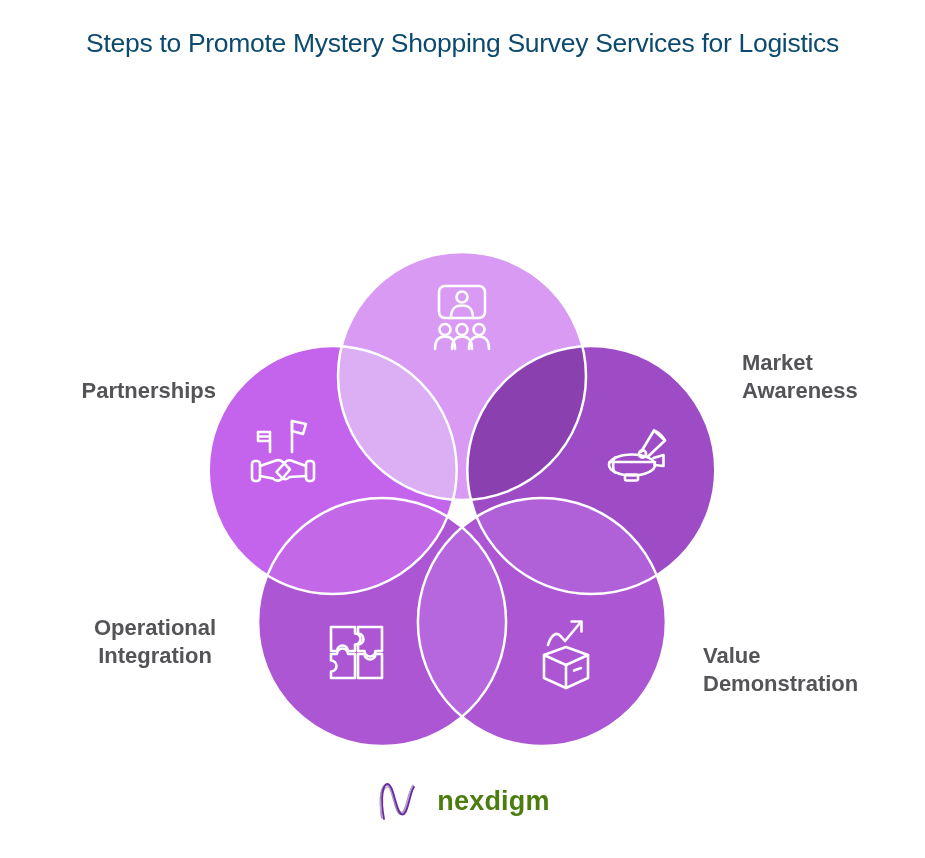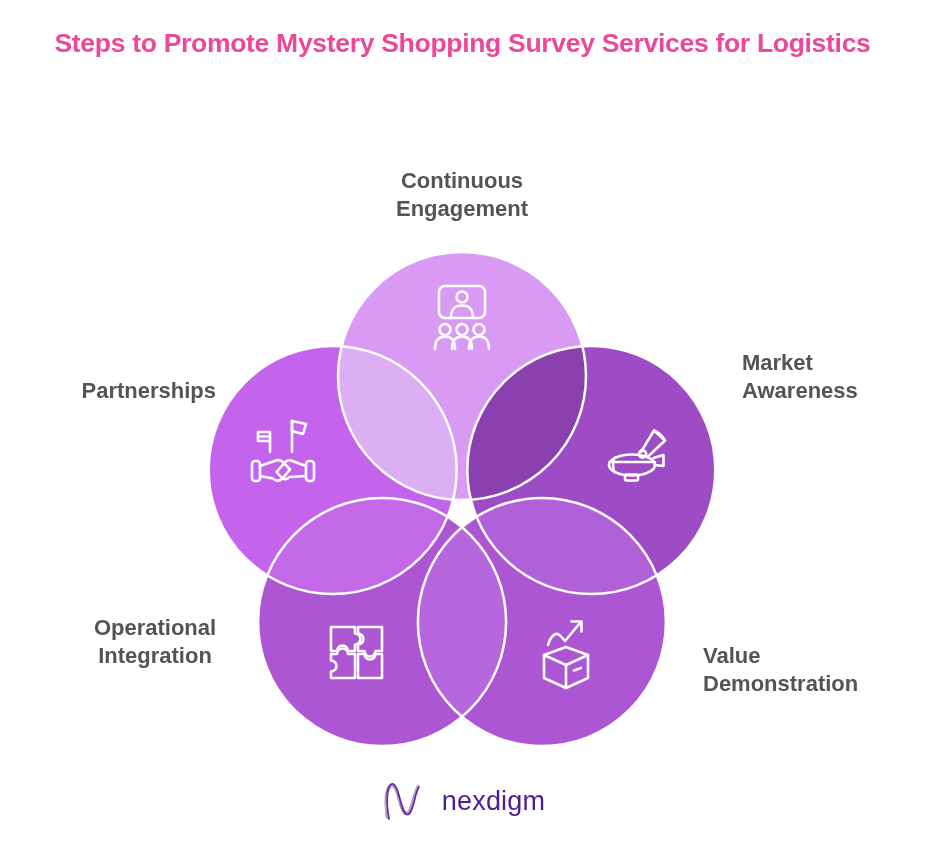--- a/index.html
+++ b/index.html
@@ -1,30 +1,30 @@
 <!DOCTYPE html>
 <html><head>
 <meta charset="utf-8">
 <style>
   html,body{margin:0;padding:0;background:#ffffff;}
   body{width:925px;height:858px;position:relative;overflow:hidden;
        font-family:"Liberation Sans","DejaVu Sans",sans-serif;}
   .stage{position:absolute;inset:0;}
   .title{position:absolute;top:28px;left:0;width:925px;text-align:center;
-         font-size:26.5px;font-weight:700;letter-spacing:-0.3px;color:#ec4899;}
+         font-size:26.5px;font-weight:400;letter-spacing:-0.3px;color:#0c4a6e;}
   .step-label{position:absolute;font-size:22px;font-weight:700;line-height:28px;color:#545458;}
   .lbl-engagement{left:357px;top:167px;width:210px;text-align:center;}
   .lbl-market{left:742px;top:349px;width:130px;text-align:left;}
   .lbl-value{left:703px;top:614px;width:180px;text-align:left;margin-top:28px;}
   .lbl-operational{left:85px;top:614px;width:140px;text-align:center;}
   .lbl-partnerships{left:46px;top:377px;width:170px;text-align:right;}
   svg.flower{position:absolute;left:0;top:0;}
   .logo{position:absolute;left:0;top:777px;width:925px;display:flex;
         align-items:center;justify-content:center;gap:7px;}
-  .logo-text{font-size:27px;font-weight:400;color:#4c1d95;letter-spacing:0.2px;margin-left:11px;}
+  .logo-text{font-size:27px;font-weight:700;color:#4d7c0f;letter-spacing:0.2px;margin-left:11px;}
 </style>
 </head>
 <body>
 
 <div class="stage">
 
   <div class="title">Steps to Promote Mystery Shopping Survey Services for Logistics</div>
 
   <svg class="flower" width="925" height="858" viewBox="0 0 925 858">
     <defs>
@@ -112,21 +112,20 @@
         <path d="M49,40 V9"></path>
         <path d="M49,9 L63,12 L60,22 L49,19 Z"></path>
         <rect x="9" y="49" width="8" height="20" rx="3"></rect>
         <rect x="63" y="49" width="8" height="20" rx="3"></rect>
         <path d="M17,54 L33,48.5 C36,47.5 38.5,48.5 40.5,50.5 L47,57.5 L39,67 C36,69.5 32,69 30,66.5 L17,64"></path>
         <path d="M63,54 L48,48.5 C45,47.5 43,49 41.5,51 L33.5,60 L38.5,65.5 C41,68 44.5,67.5 46.5,65 L63,64"></path>
       </g>
     </g>
   </svg>
 
-  <div class="step-label lbl-engagement">Continuous Engagement</div>
   <div class="step-label lbl-market">Market Awareness</div>
   <div class="step-label lbl-value">Value Demonstration</div>
   <div class="step-label lbl-operational">Operational Integration</div>
   <div class="step-label lbl-partnerships">Partnerships</div>
 
   <div class="logo">
     <svg width="44" height="48" viewBox="0 0 44 48">
       <g fill="none" stroke-linecap="round">
         <path d="M7,41 C3,19 7,7 12,8 C18,9.5 19,35 25,37 C31,39 33,13 38,9" stroke="#9a93a0" stroke-width="1.6"></path>
         <path d="M6,39 C4,21 9,9 13,10 C18,11.5 20,33 26,35 C32,37 34,12 38,8" stroke="#bba7cc" stroke-width="1.2"></path>

